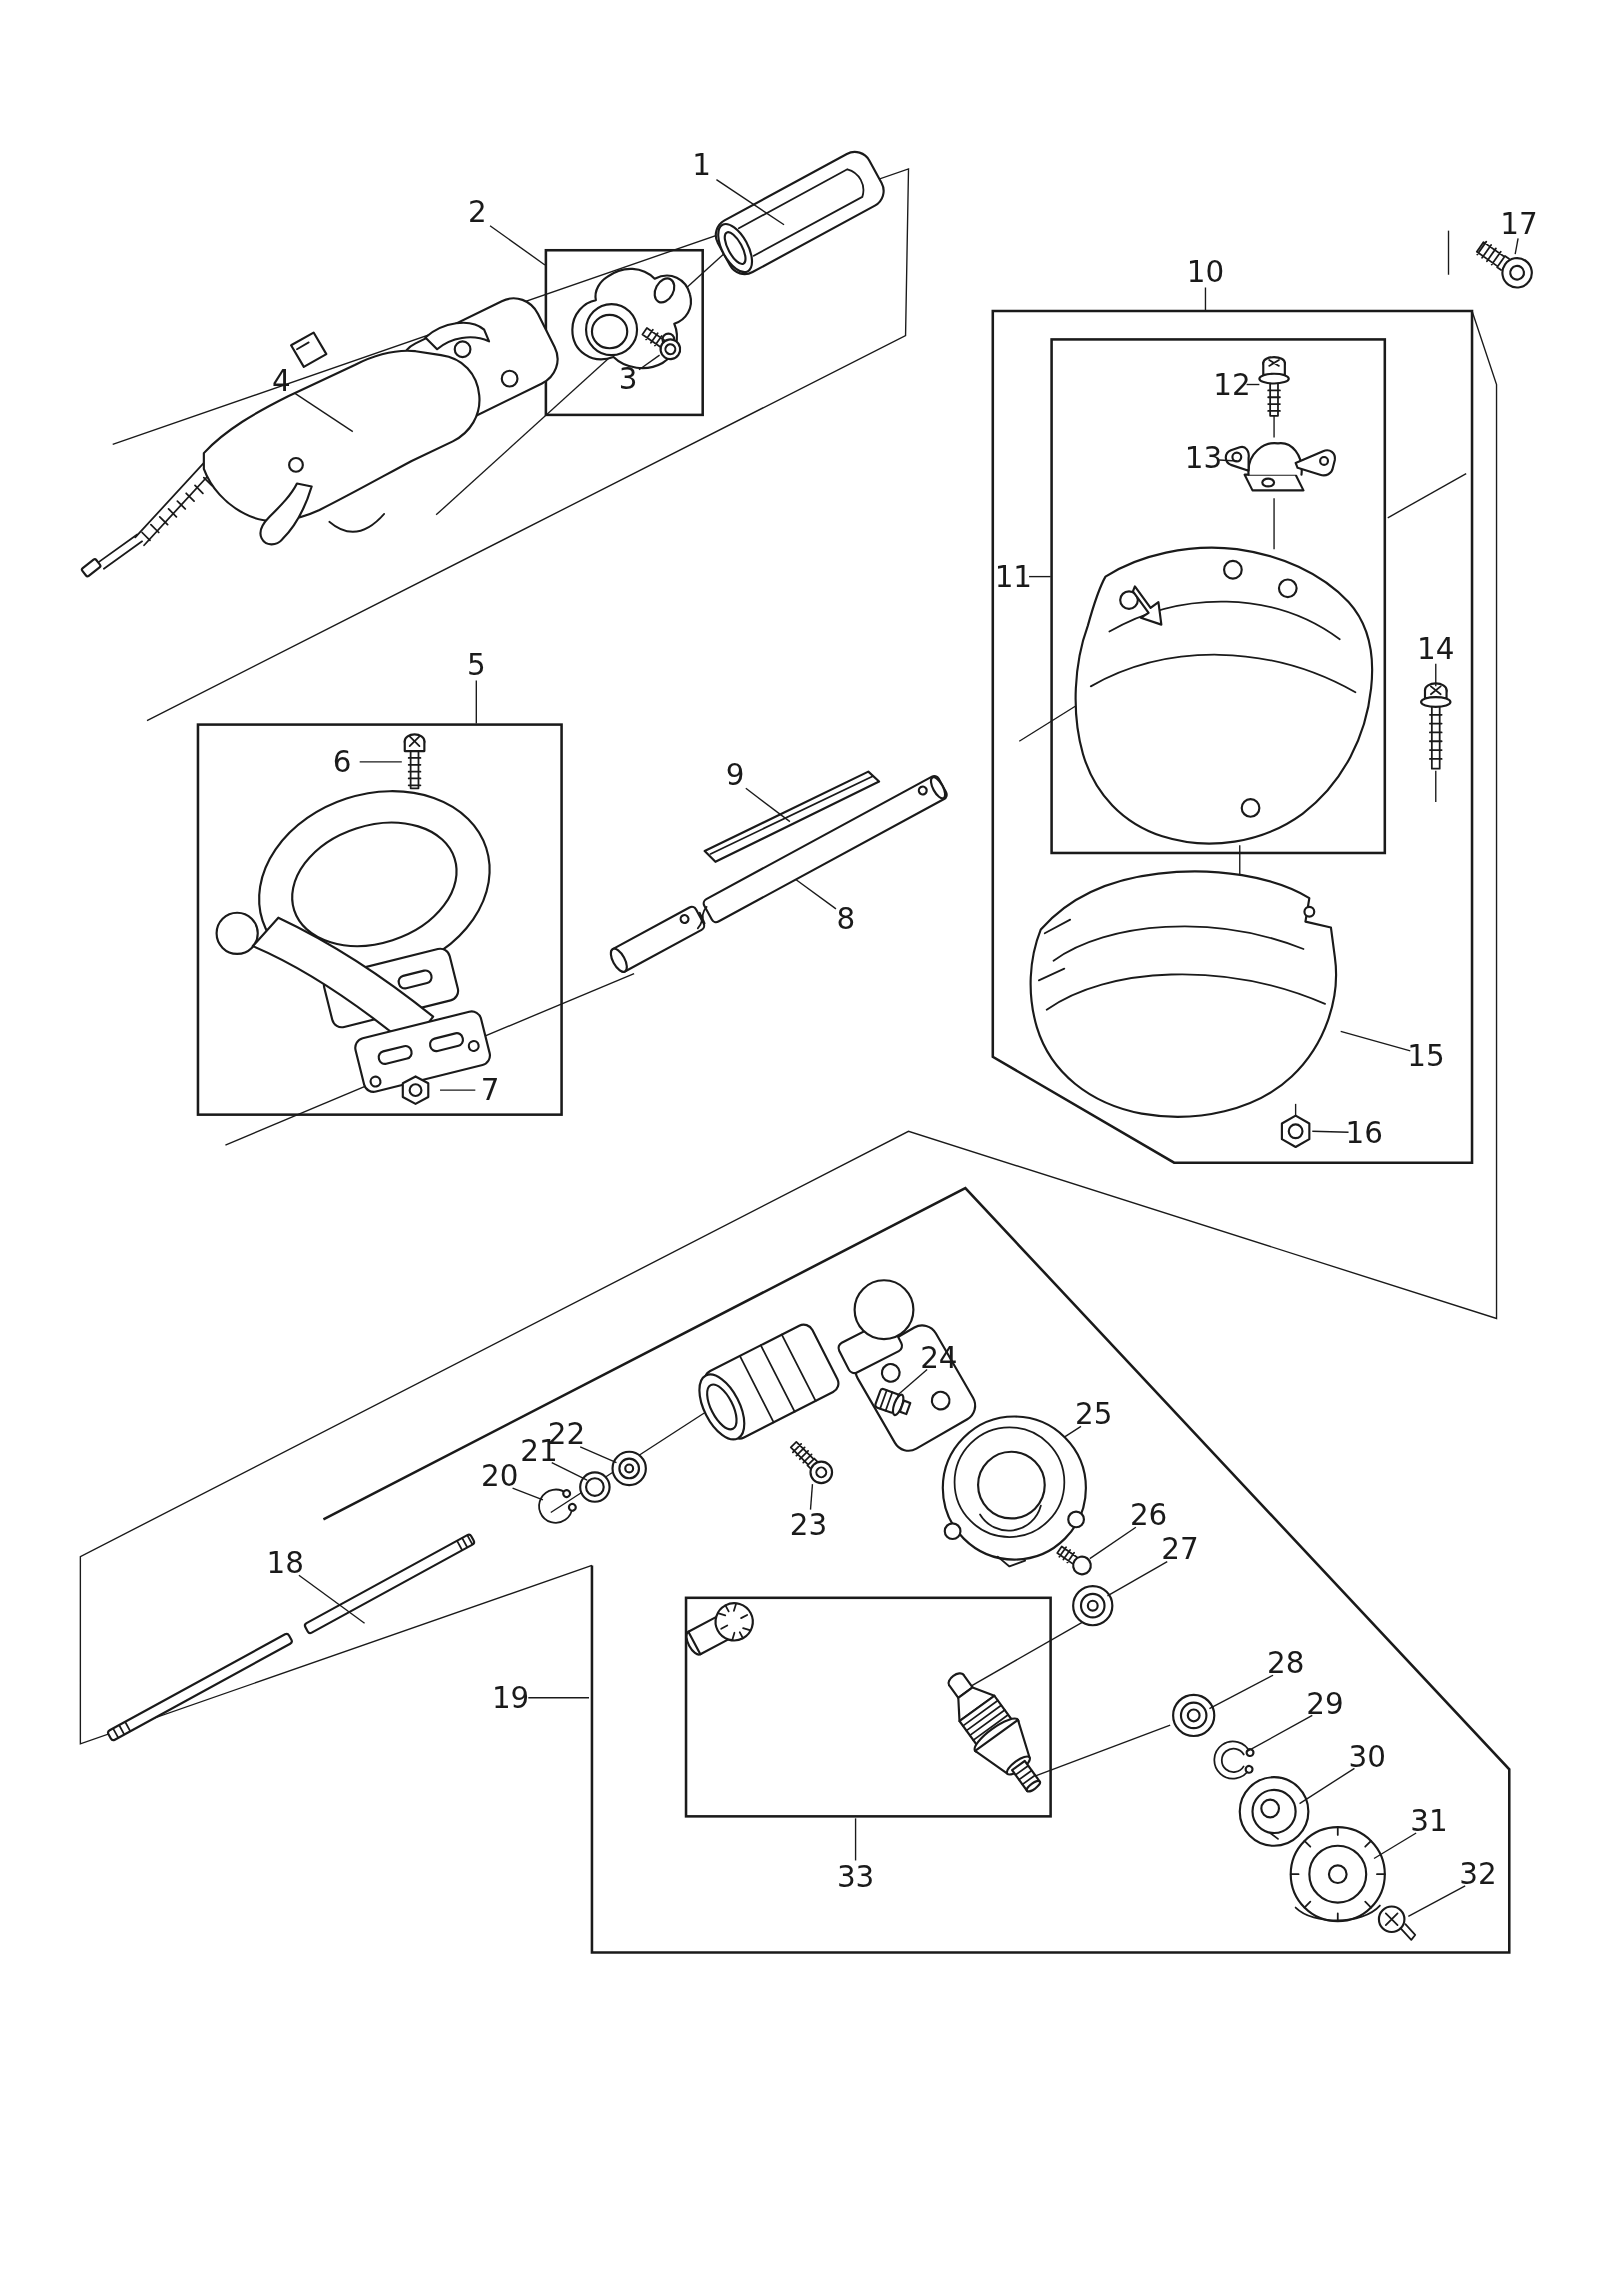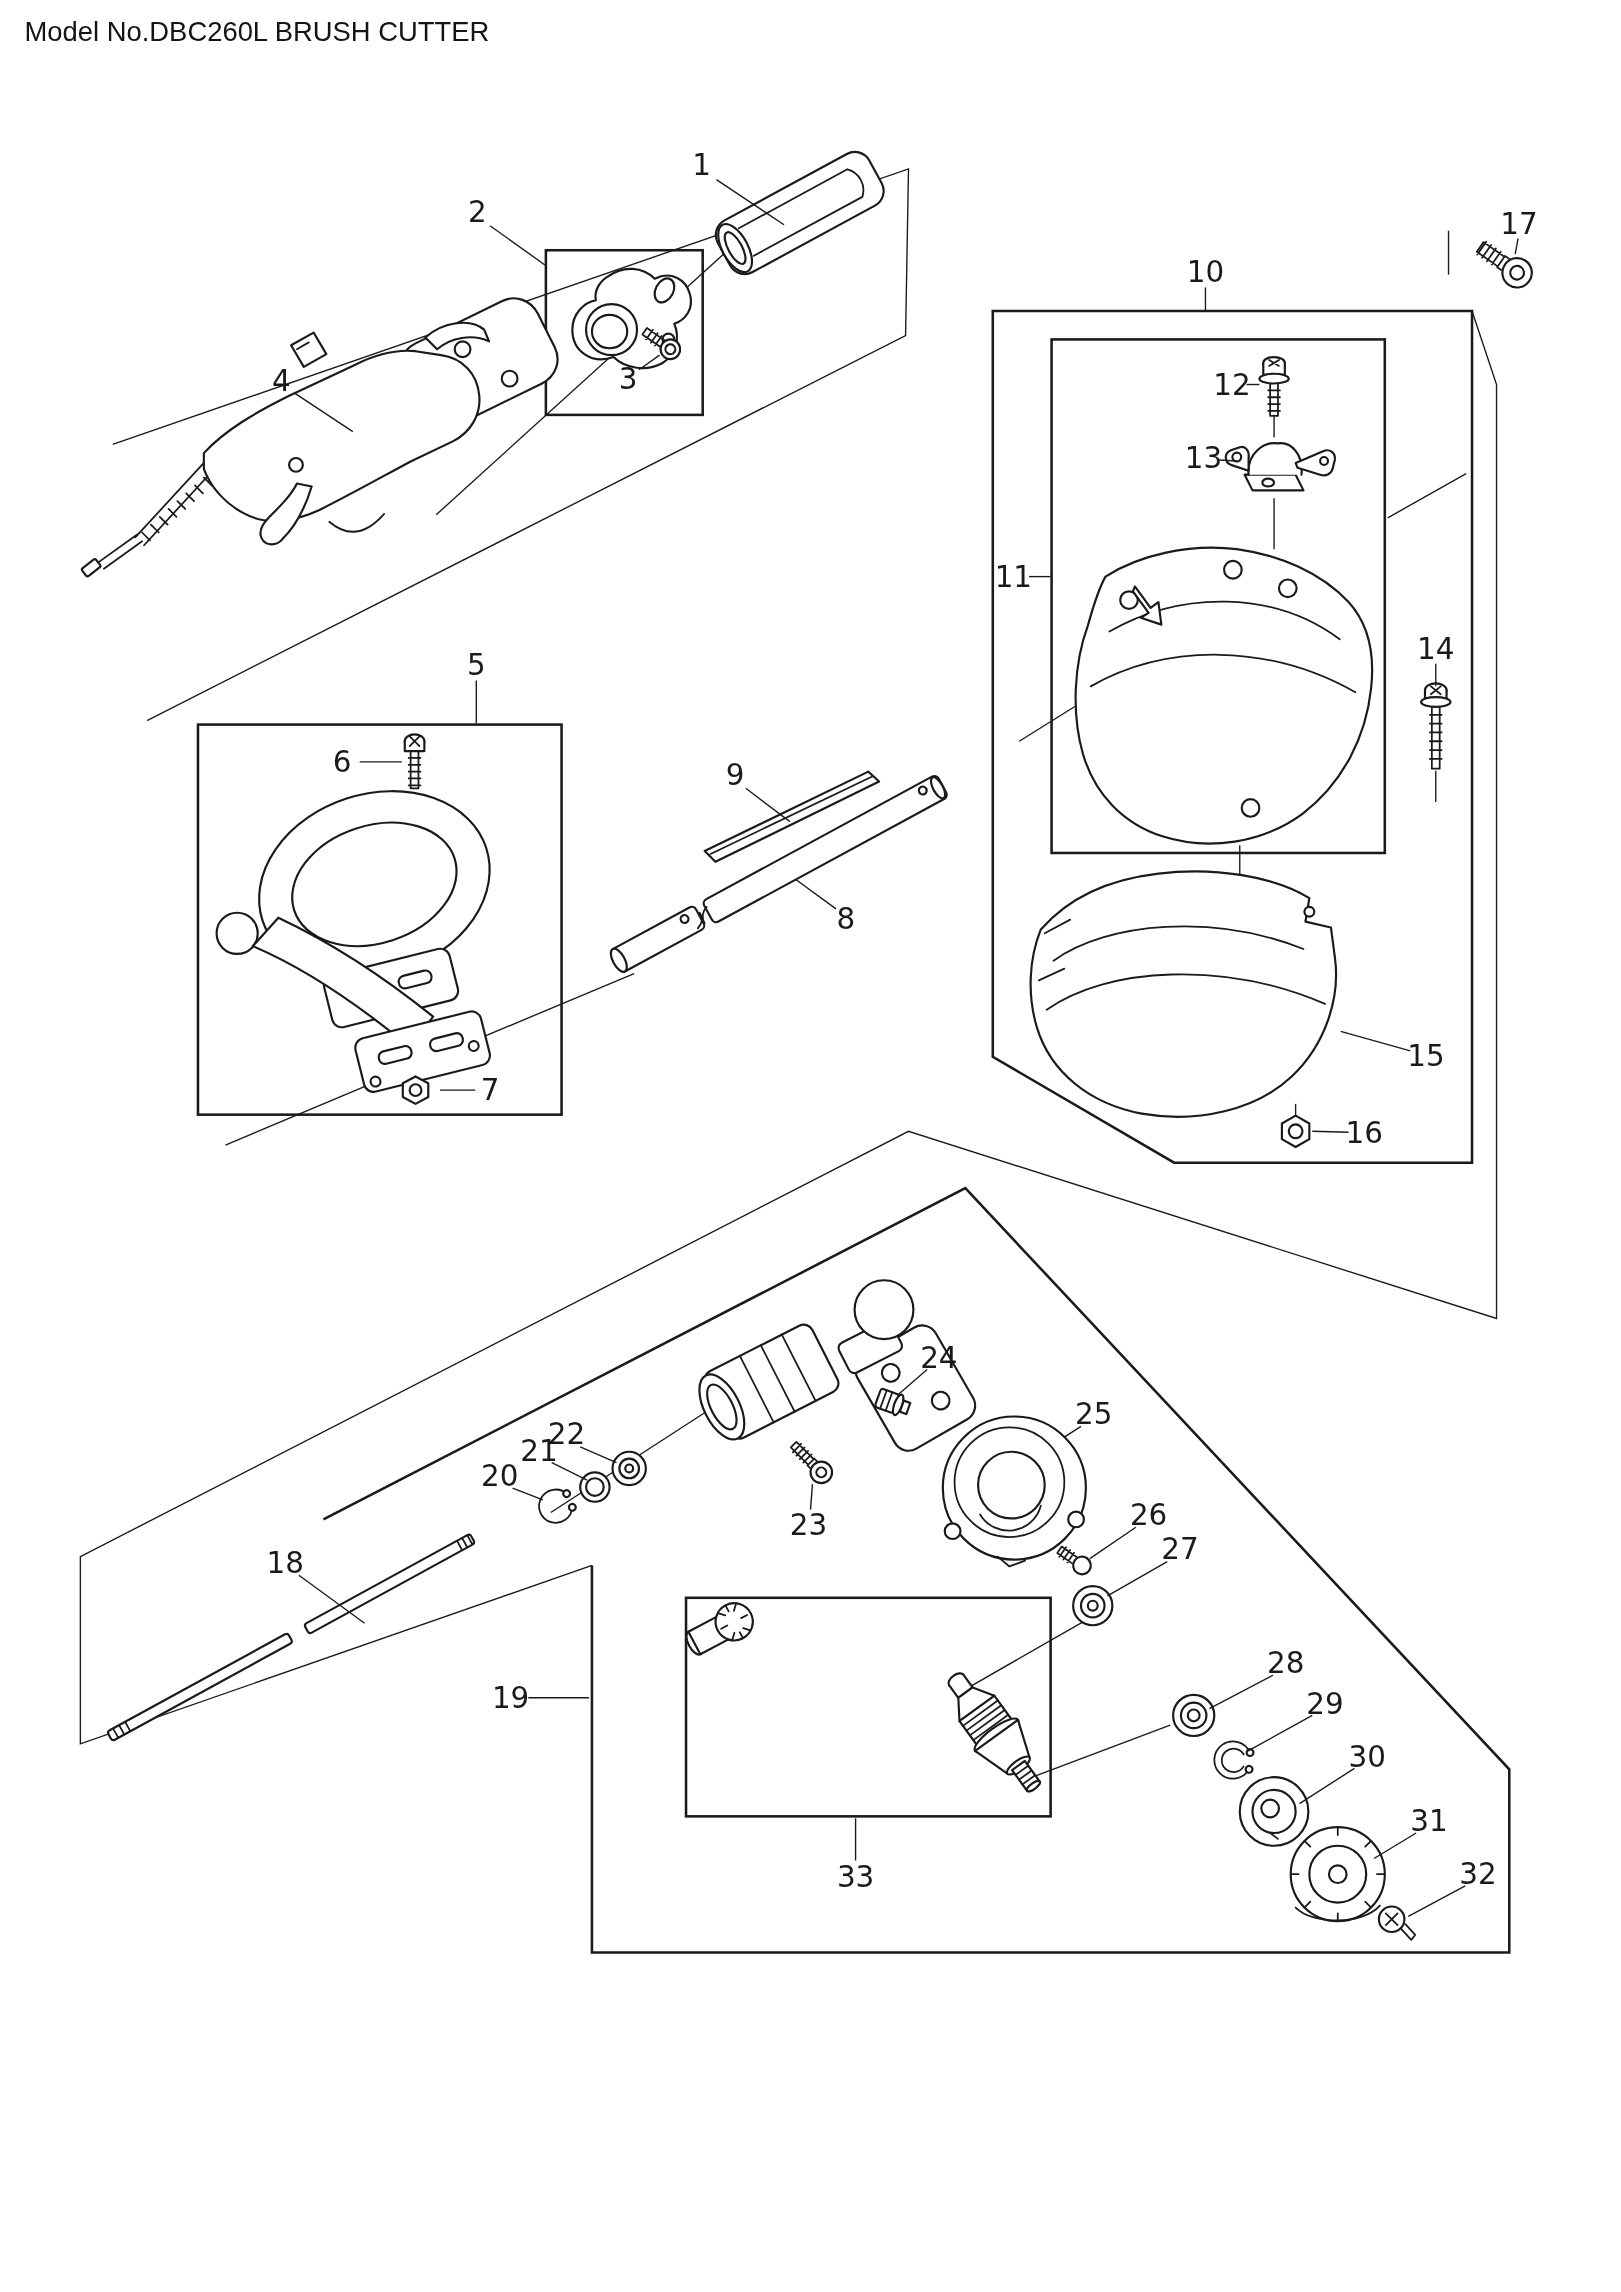--- a/index.html
+++ b/index.html
@@ -14,21 +14,20 @@
   .part  {fill:#ffffff;stroke:#1a1a1a;stroke-width:2.2;stroke-linejoin:round;stroke-linecap:round;}
   .partln{fill:none;stroke:#1a1a1a;stroke-width:1.8;stroke-linejoin:round;stroke-linecap:round;}
   .leader{stroke:#1a1a1a;stroke-width:1.4;}
   text.callout{font-family:"DejaVu Sans","Liberation Sans",sans-serif;font-size:30px;fill:#1a1a1a;
                text-anchor:middle;dominant-baseline:central;}
 </style>
 </head>
 <body>
 
 <div class="page">
-  <div class="title">Model No.DBC260L BRUSH CUTTER</div>
 
   <svg width="1621" height="2293" viewBox="0 0 1654 2339">
 
     <g>
       <path class="thin" d="M115,453 L927,172 L924,342 L150,735"></path>
       <path class="thin" d="M445,525 L746,252"></path>
       <path class="thin" d="M230,1168 L647,993"></path>
       <path class="thin" d="M1040,756 L1120,706"></path>
       <path class="thin" d="M1416,528 L1496,483"></path>
       <path class="thin" d="M1478,235 L1478,280"></path>

